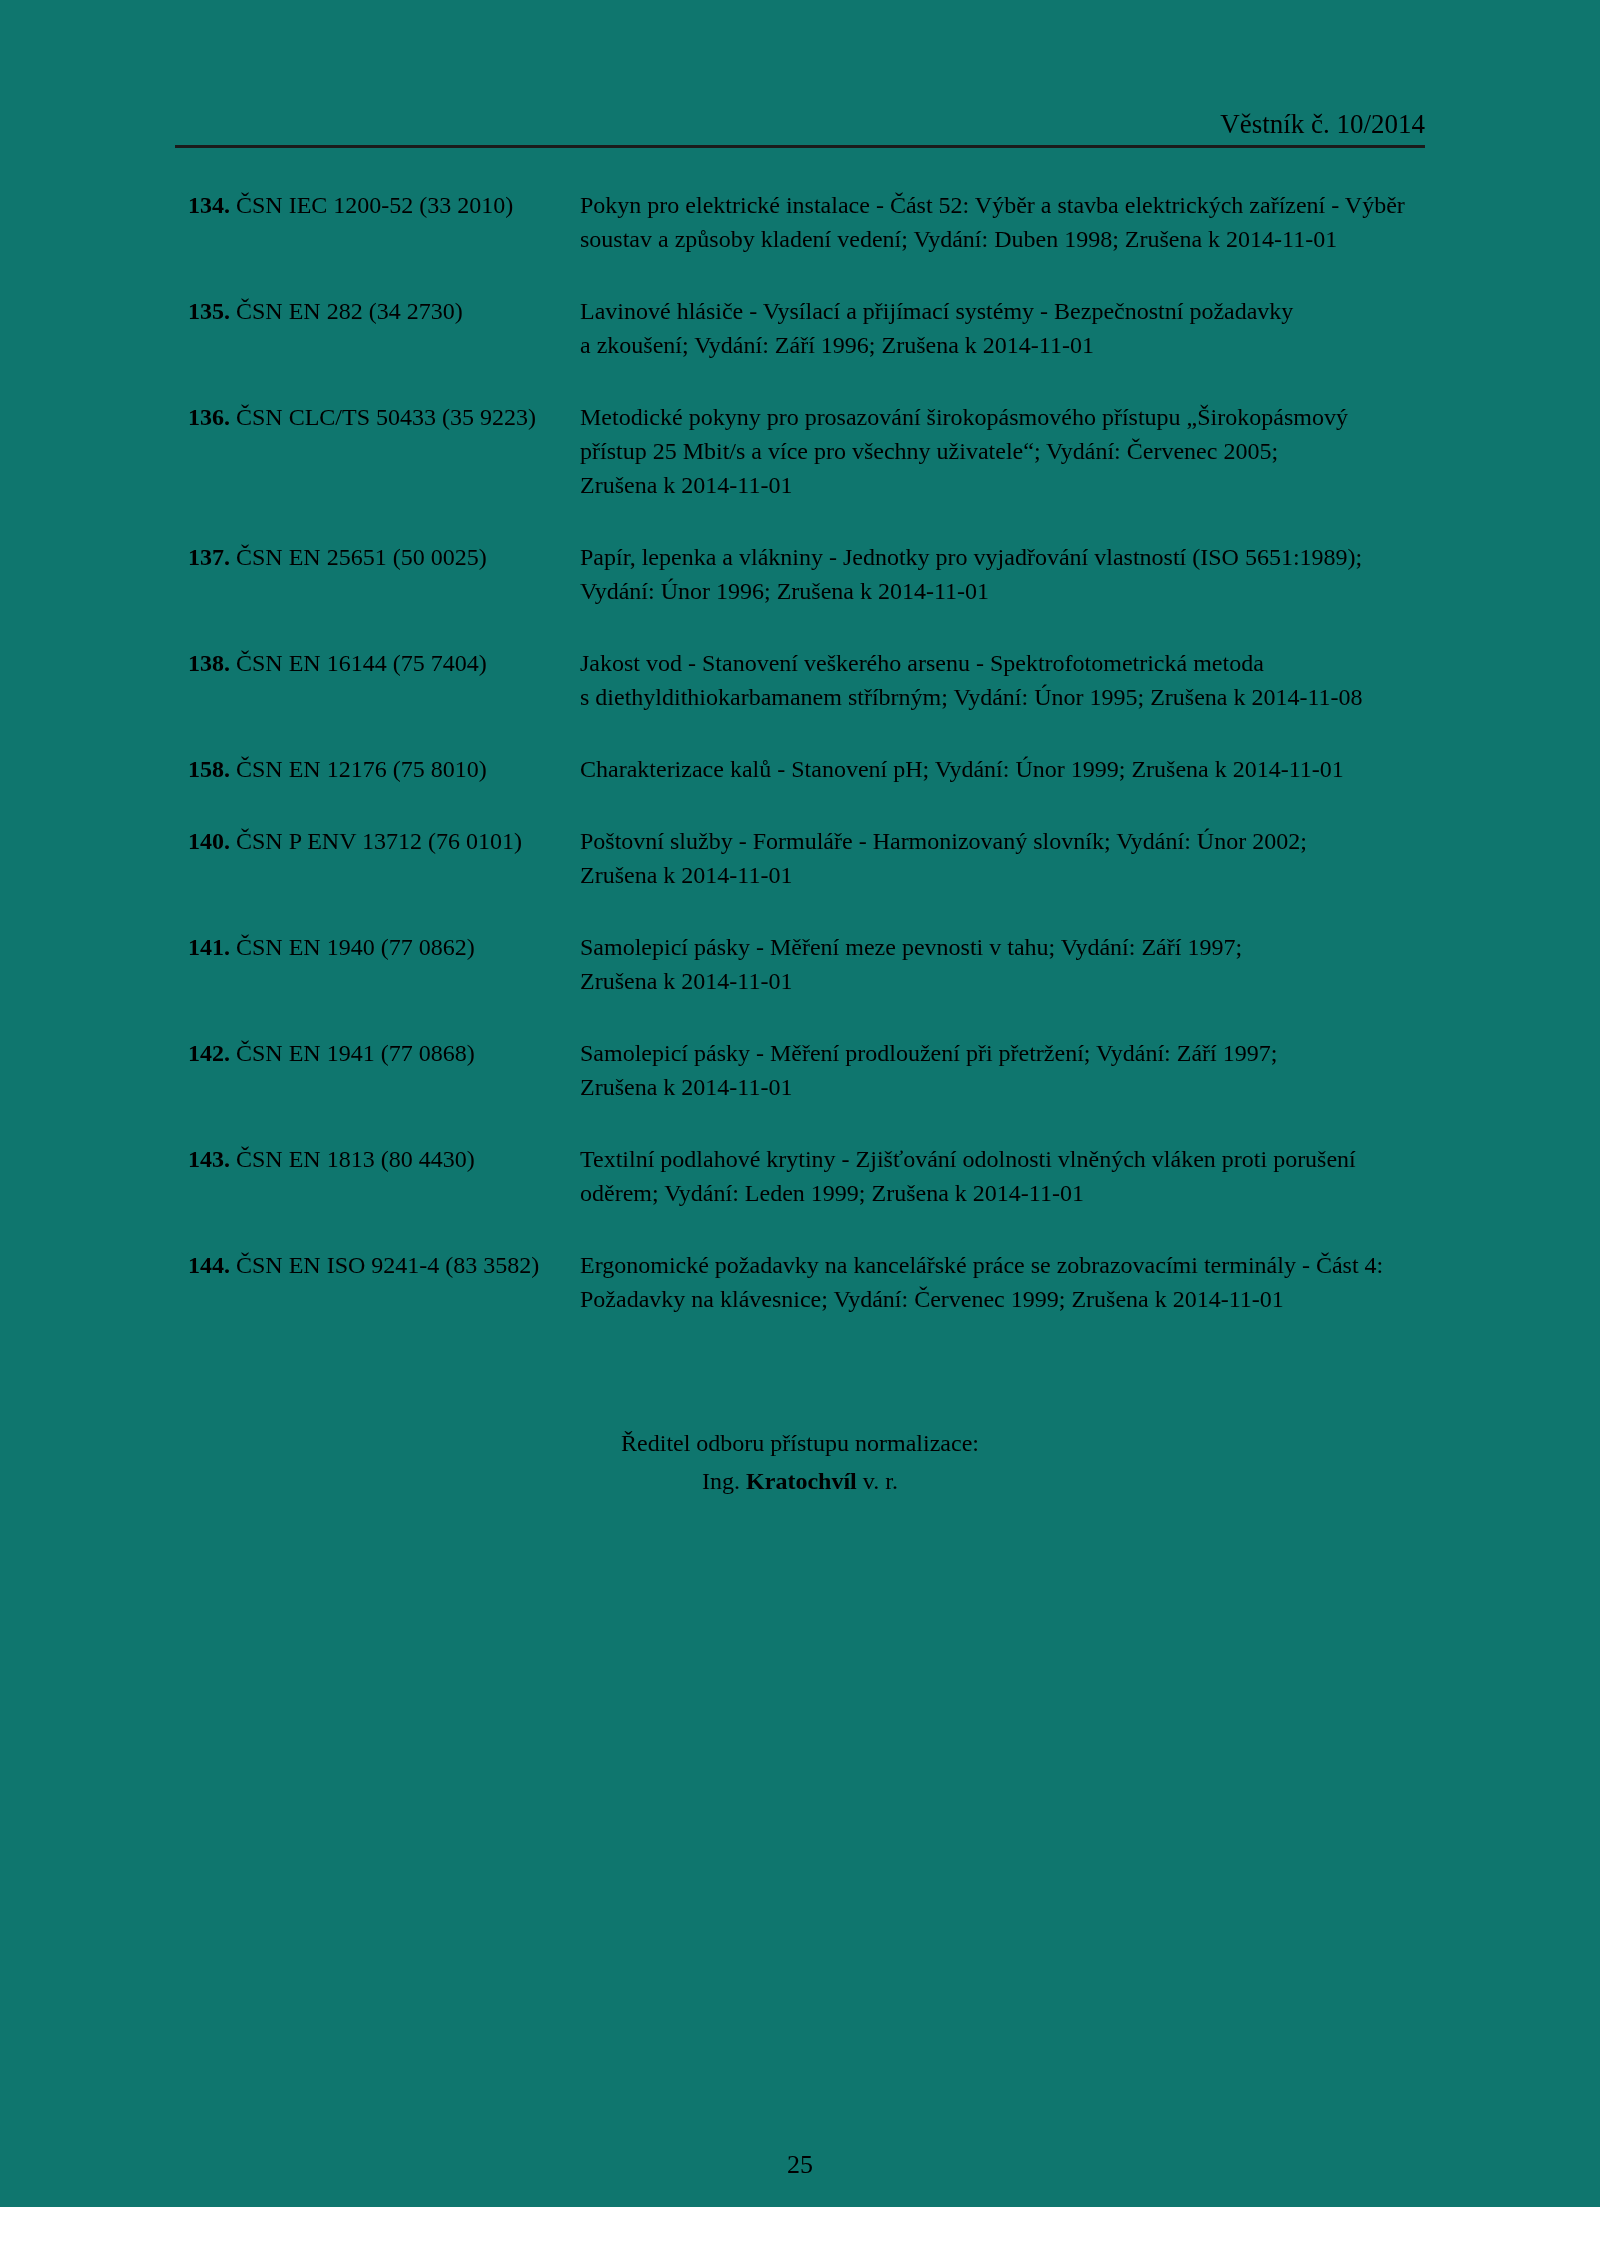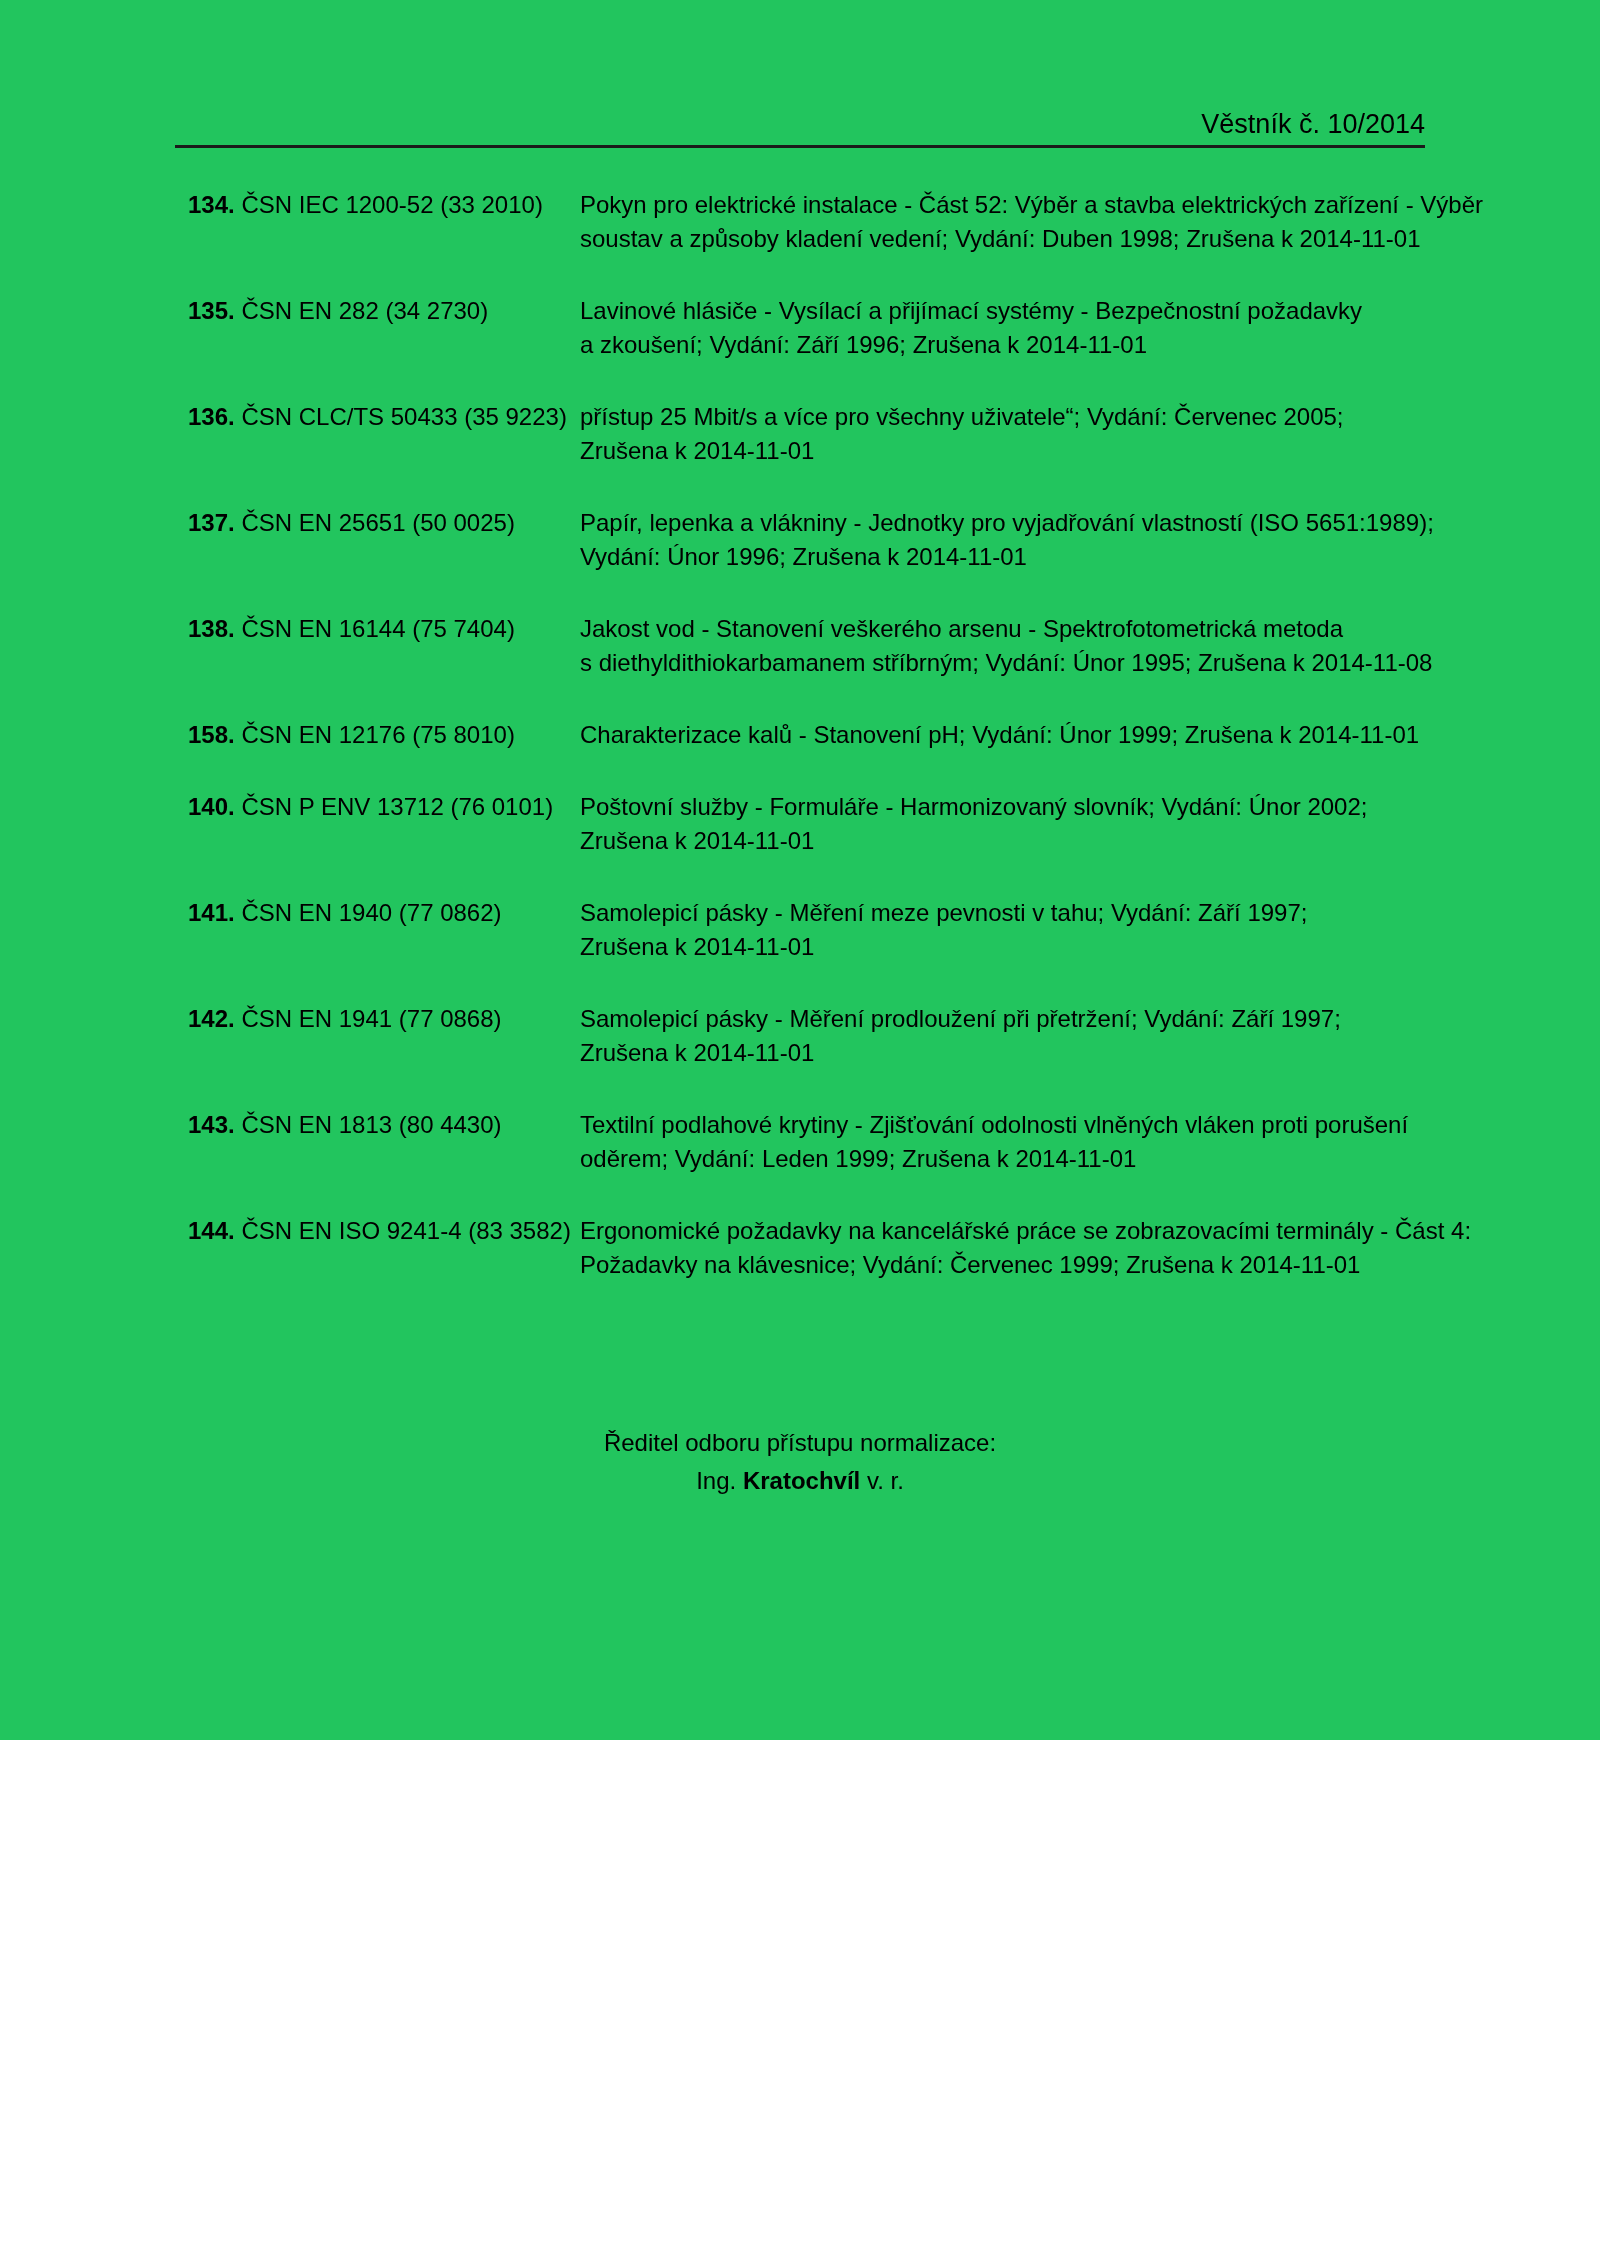--- a/index.html
+++ b/index.html
@@ -4,24 +4,24 @@
 <title>Věstník</title>
 <style>
   html, body {
     margin: 0;
     padding: 0;
     background: #ffffff;
   }
   .page {
     position: relative;
     width: 1600px;
-    height: 1740px;
-    background: #22c55e;
+    height: 2207px;
+    background: #0f766e;
     color: #000000;
-    font-family: Liberation Sans, sans-serif;
+    font-family: Liberation Serif, serif;
     overflow: hidden;
   }
   .header-text {
     position: absolute;
     top: 107px;
     left: 0;
     width: 1425px;
     text-align: right;
     font-size: 27px;
     line-height: 34px;
@@ -105,20 +105,21 @@
     <div class="entry-left"><span class="entry-number">135.</span><span> ČSN EN 282 (34 2730)</span></div>
     <div class="entry-desc">
           <div class="desc-line">Lavinové hlásiče - Vysílací a přijímací systémy - Bezpečnostní požadavky</div>
           <div class="desc-line">a zkoušení; Vydání: Září 1996; Zrušena k 2014-11-01</div>
         </div>
   </div>
 
   <div class="entry">
     <div class="entry-left"><span class="entry-number">136.</span><span> ČSN CLC/TS 50433 (35 9223)</span></div>
     <div class="entry-desc">
+          <div class="desc-line">Metodické pokyny pro prosazování širokopásmového přístupu „Širokopásmový</div>
           <div class="desc-line">přístup 25 Mbit/s a více pro všechny uživatele“; Vydání: Červenec 2005;</div>
           <div class="desc-line">Zrušena k 2014-11-01</div>
         </div>
   </div>
 
   <div class="entry">
     <div class="entry-left"><span class="entry-number">137.</span><span> ČSN EN 25651 (50 0025)</span></div>
     <div class="entry-desc">
           <div class="desc-line">Papír, lepenka a vlákniny - Jednotky pro vyjadřování vlastností (ISO 5651:1989);</div>
           <div class="desc-line">Vydání: Únor 1996; Zrušena k 2014-11-01</div>

